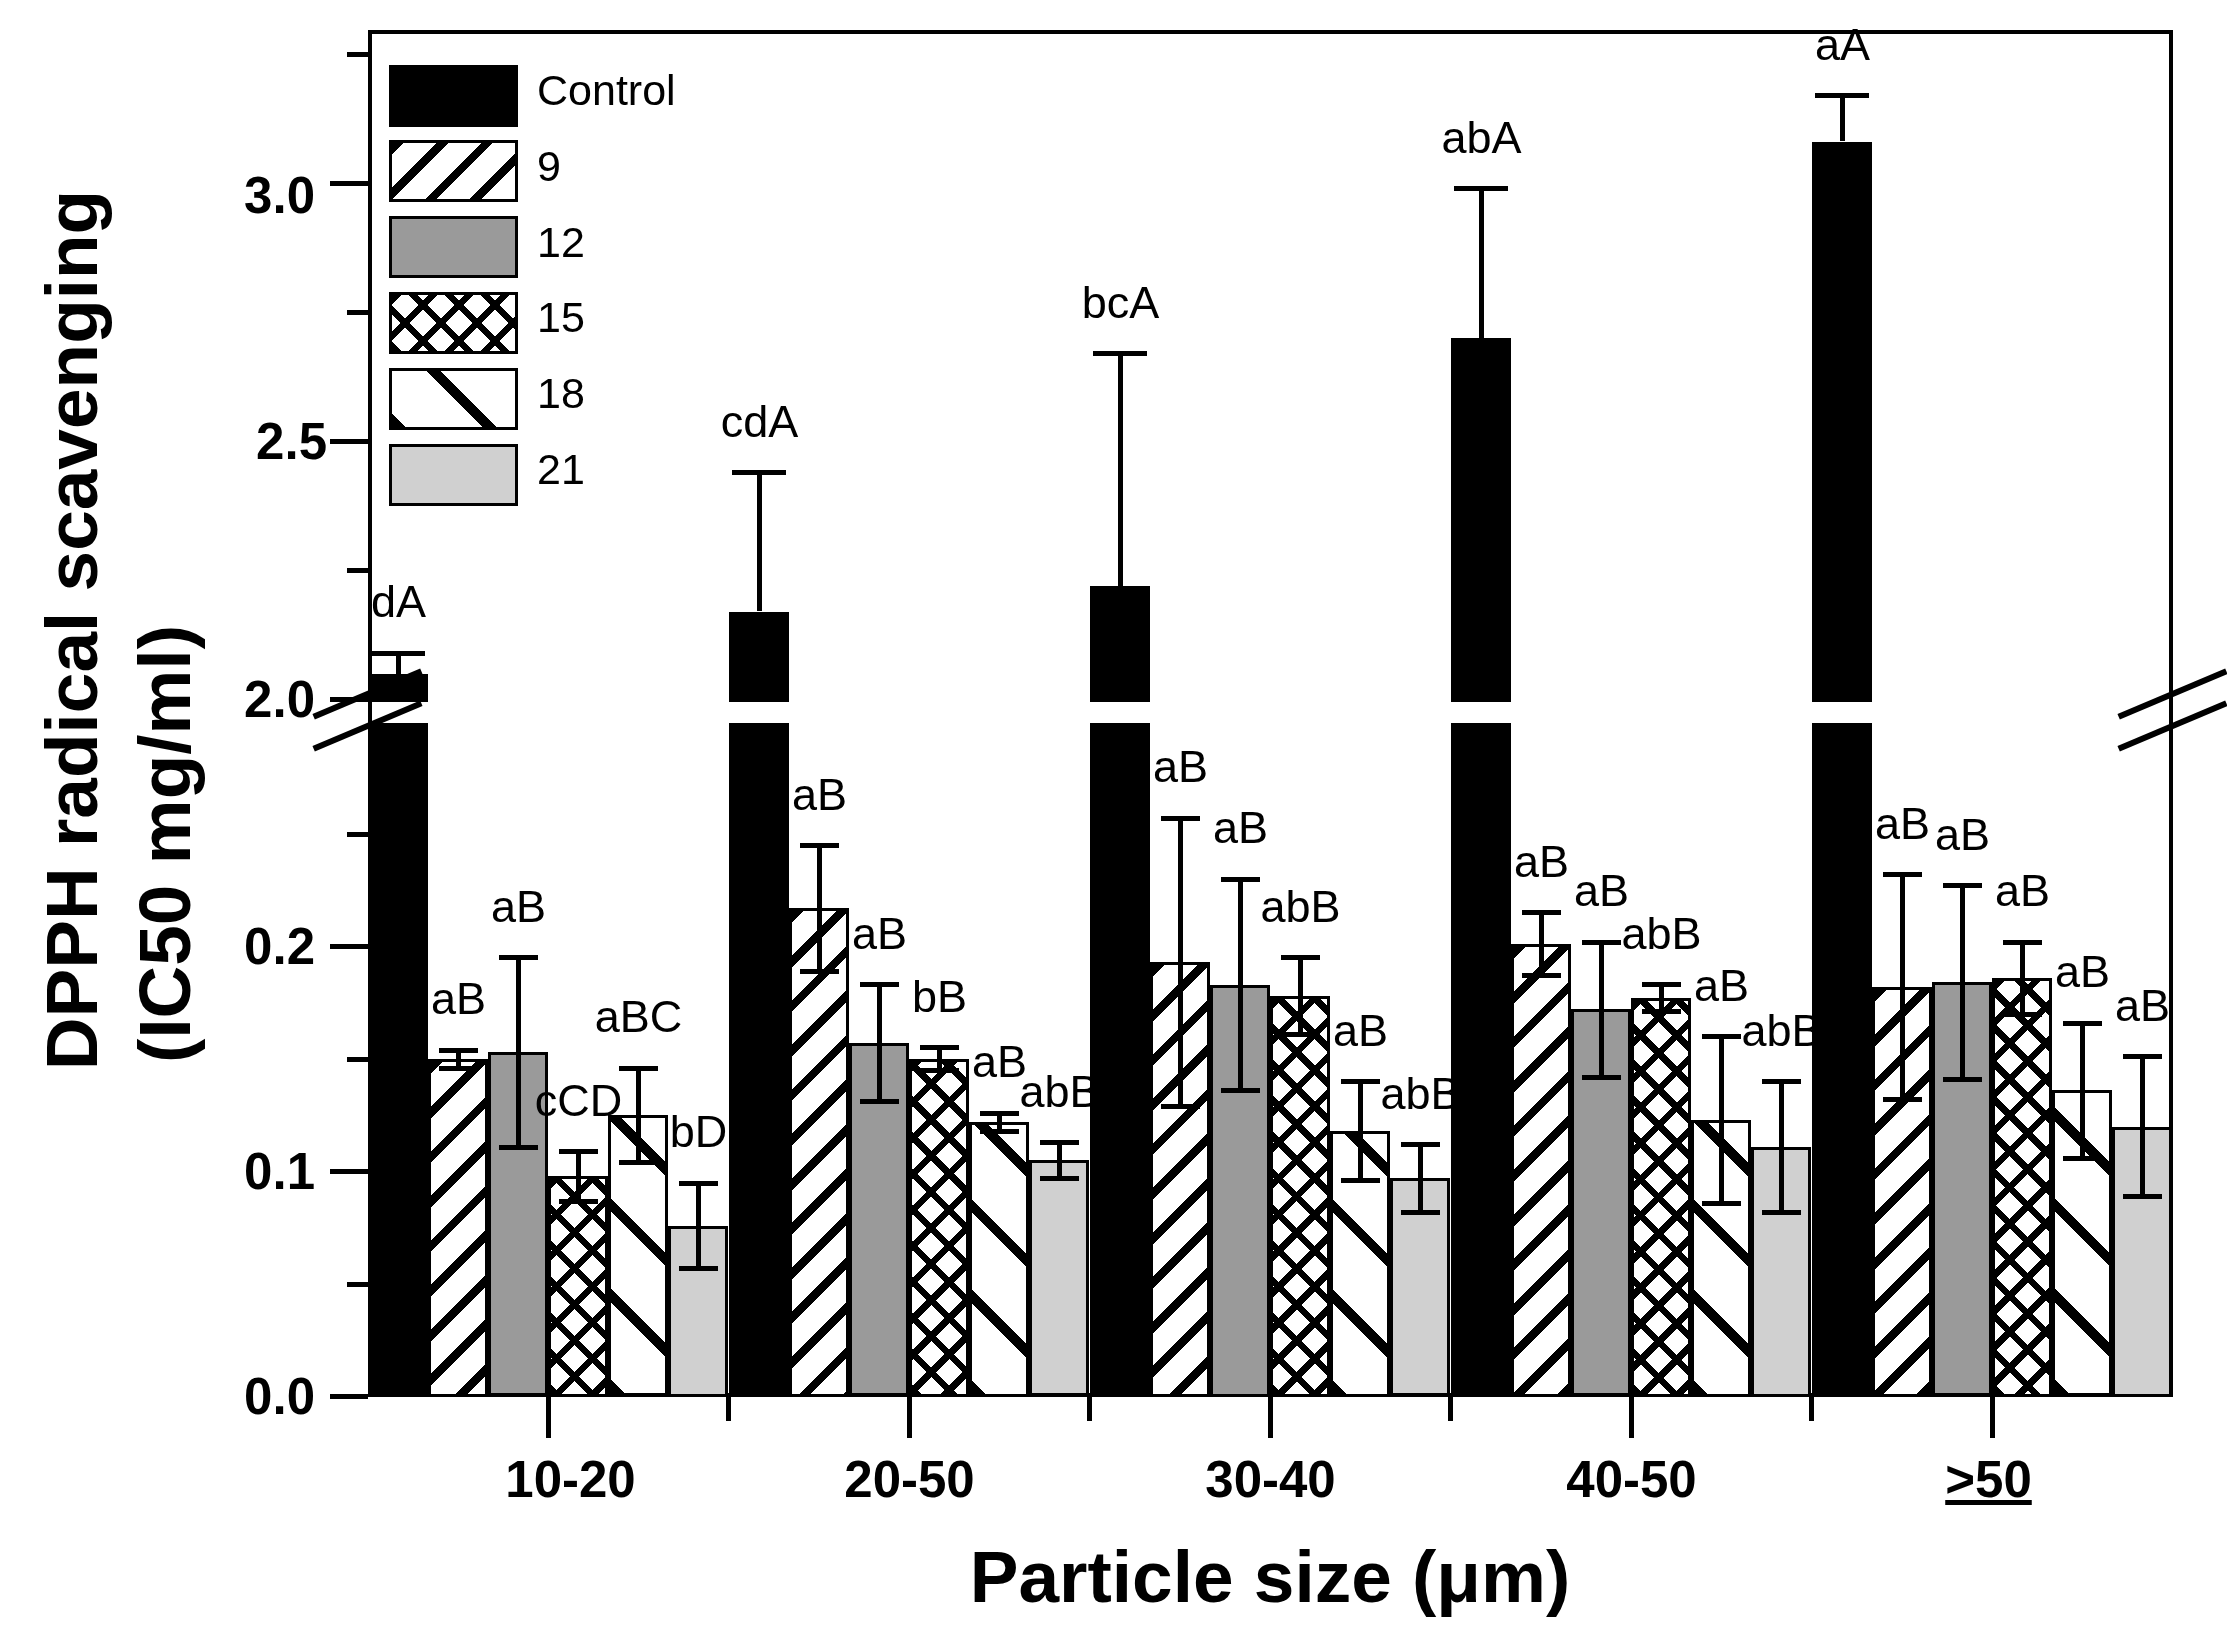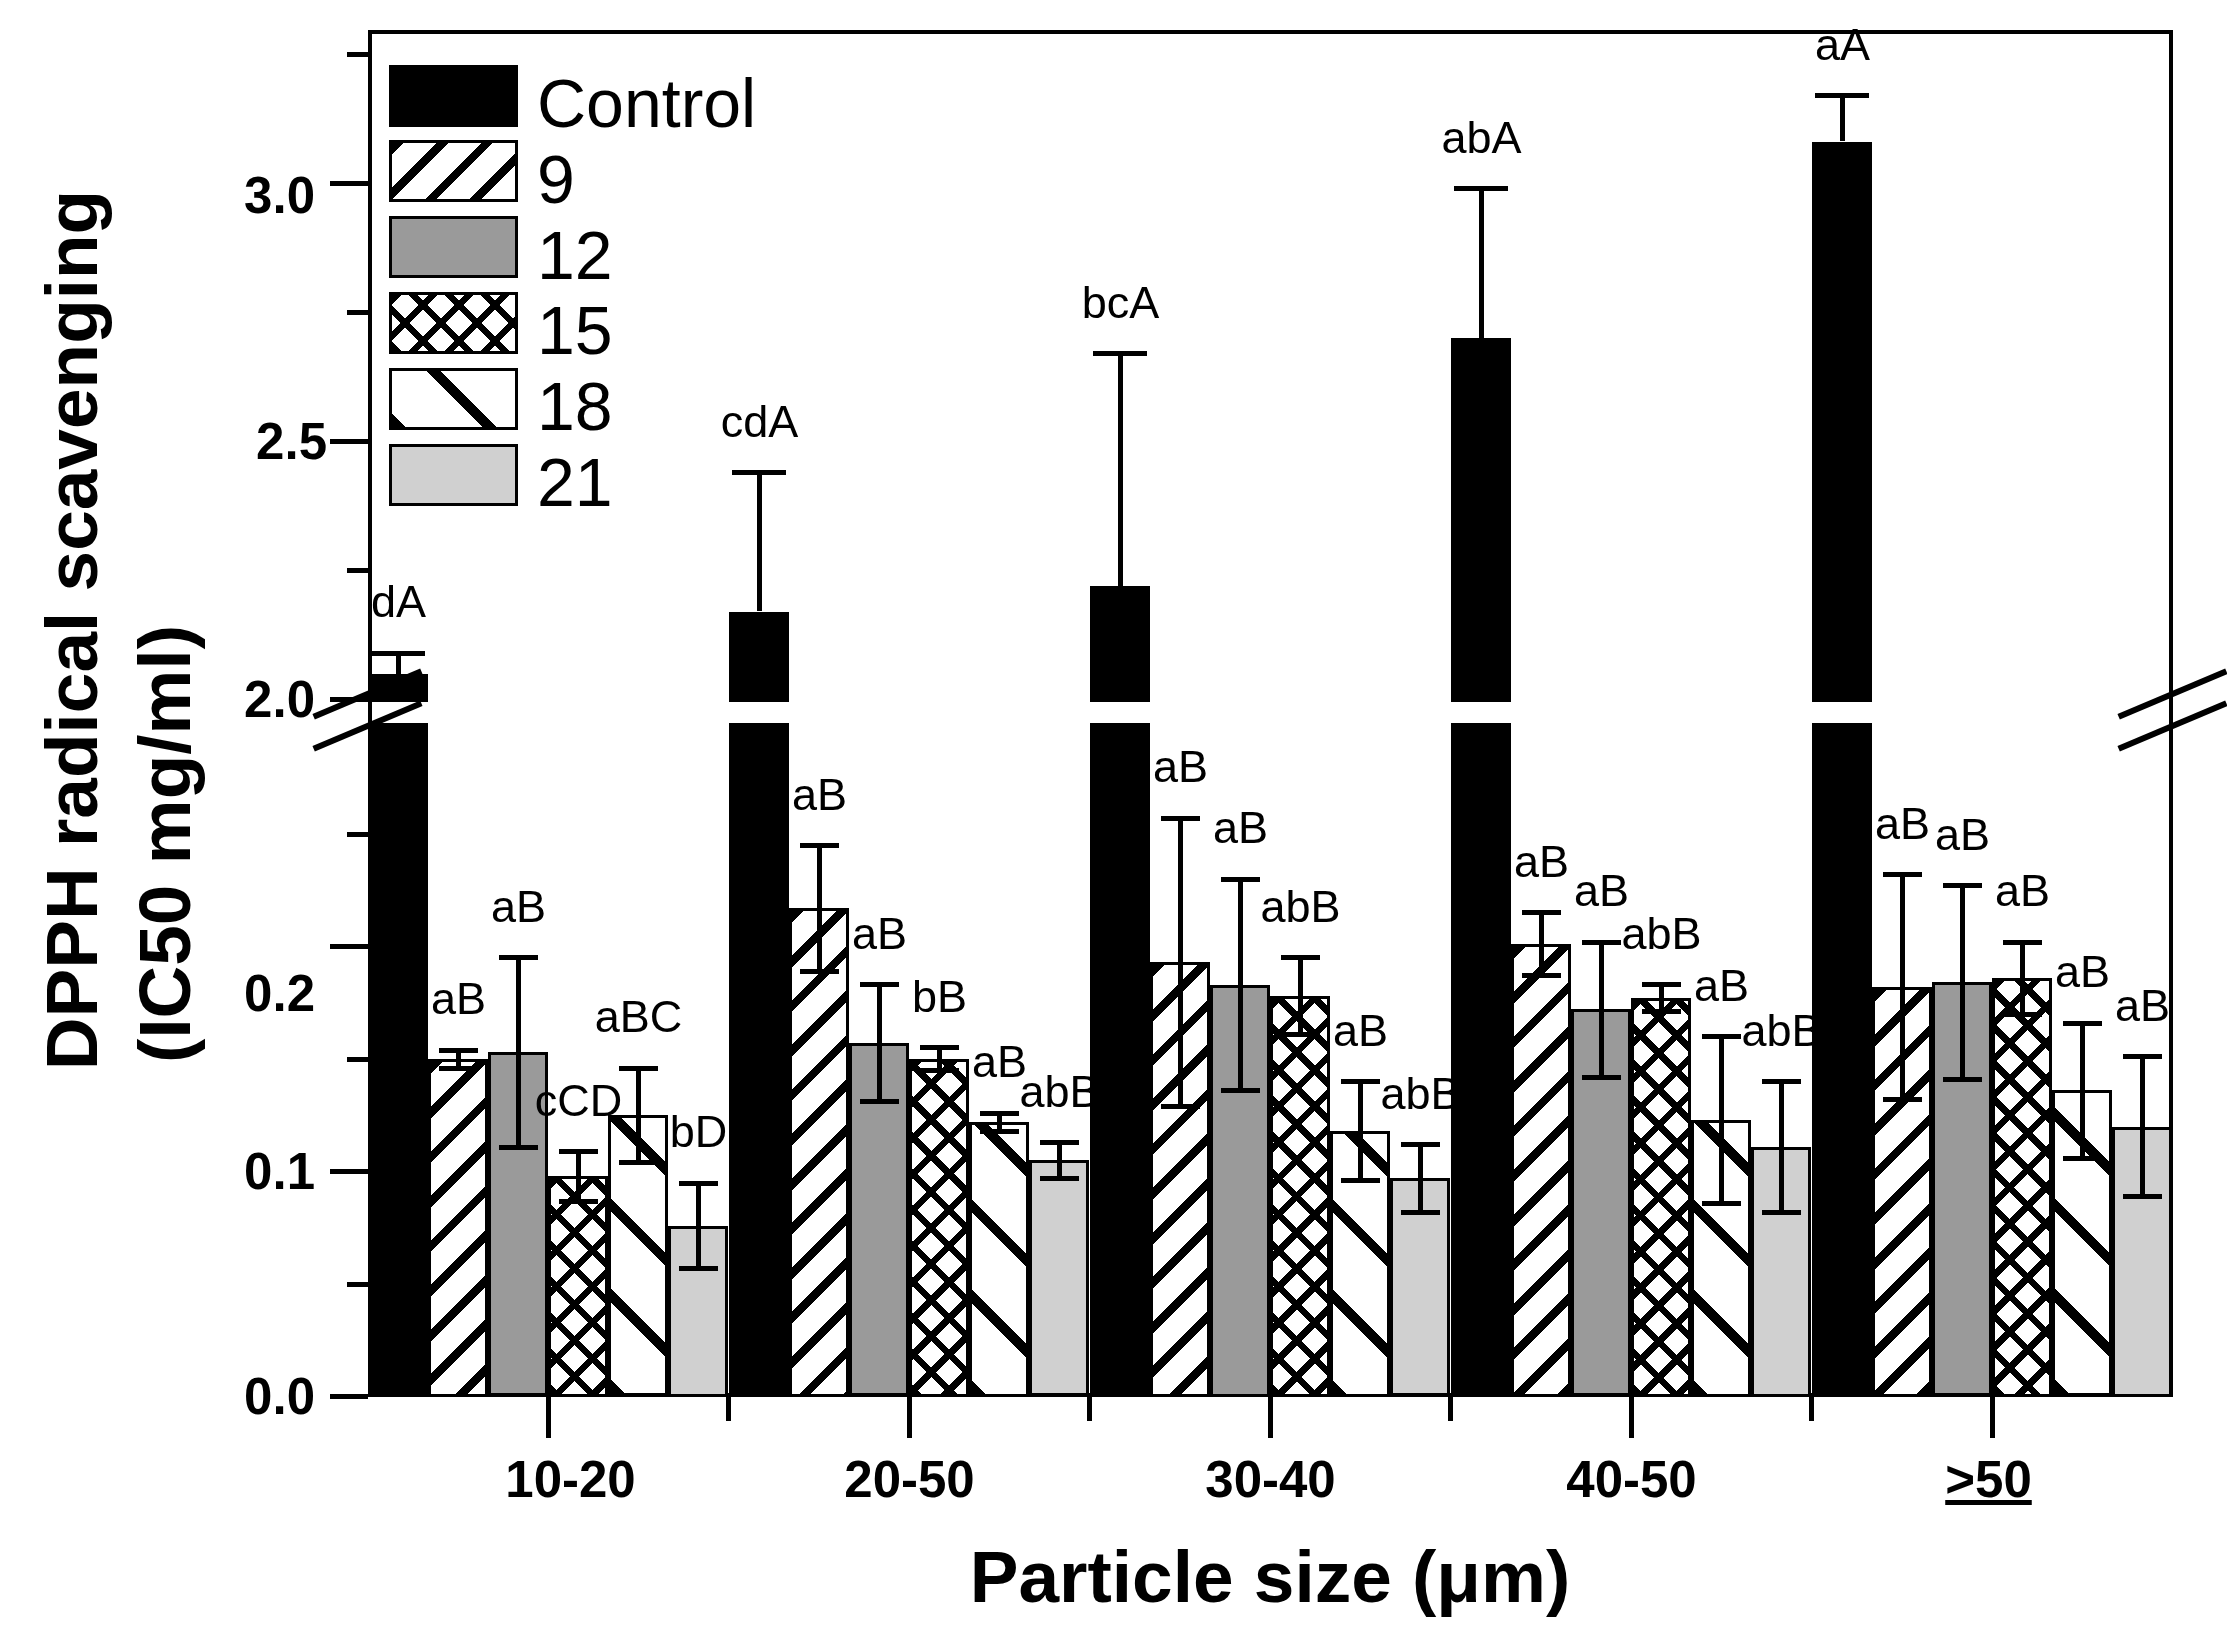--- a/index.html
+++ b/index.html
@@ -48,41 +48,41 @@
     transform:rotate(-23deg);
   }
   .axis-title{
     font-size:73px;font-weight:bold;color:#000;
     white-space:nowrap;line-height:1;
   }
   .y-title{transform:translate(-50%,-50%) rotate(-90deg);}
   .x-title{transform:translate(-50%,0);}
   .legend-swatch{box-sizing:border-box;border:3.8px solid #000;}
   .legend-label{
-    font-size:68px;font-weight:normal;color:#000;line-height:1;white-space:nowrap;
+    font-size:43px;font-weight:normal;color:#000;line-height:1;white-space:nowrap;
   }
 </style>
 </head>
 <body>
 
 <div class="fig" id="fig">
   <div class="abs" id="plot-frame"></div>
 
   <div class="abs axis-title y-title" style="left:71px;top:630px;">DPPH radical scavenging</div>
   <div class="abs axis-title y-title" style="left:164px;top:844px;">(IC50 mg/ml)</div>
 
   <div class="abs axis-title x-title" style="left:1270px;top:1540px;">Particle size (μm)</div>
 
   <div class="abs" id="chart-layer">
       <div class="abs tick" style="left: 330px; top: 1394px; width: 38px; height: 5.3px;"></div>
       <div class="abs tick-label" style="left: 150px; top: 1371px; width: 165px;">0.0</div>
       <div class="abs tick" style="left: 330px; top: 1169px; width: 38px; height: 5.3px;"></div>
       <div class="abs tick-label" style="left: 150px; top: 1146px; width: 165px;">0.1</div>
       <div class="abs tick" style="left: 330px; top: 944px; width: 38px; height: 5.3px;"></div>
-      <div class="abs tick-label" style="left: 150px; top: 968px; width: 165px;">0.2</div>
+      <div class="abs tick-label" style="left: 150px; top: 921px; width: 165px;">0.2</div>
       <div class="abs tick" style="left: 330px; top: 697px; width: 38px; height: 5.3px;"></div>
       <div class="abs tick-label" style="left: 150px; top: 674px; width: 165px;">2.0</div>
       <div class="abs tick" style="left: 330px; top: 439px; width: 38px; height: 5.3px;"></div>
       <div class="abs tick-label" style="left: 162px; top: 416px; width: 165px;">2.5</div>
       <div class="abs tick" style="left: 330px; top: 181px; width: 38px; height: 5.3px;"></div>
       <div class="abs tick-label" style="left: 150px; top: 158px; width: 165px; margin-top: 12px;">3.0</div>
       <div class="abs tick" style="left: 347px; top: 1282px; width: 21px; height: 5.3px;"></div>
       <div class="abs tick" style="left: 347px; top: 1057px; width: 21px; height: 5.3px;"></div>
       <div class="abs tick" style="left: 347px; top: 832px; width: 21px; height: 5.3px;"></div>
       <div class="abs tick" style="left: 347px; top: 568px; width: 21px; height: 5.3px;"></div>

